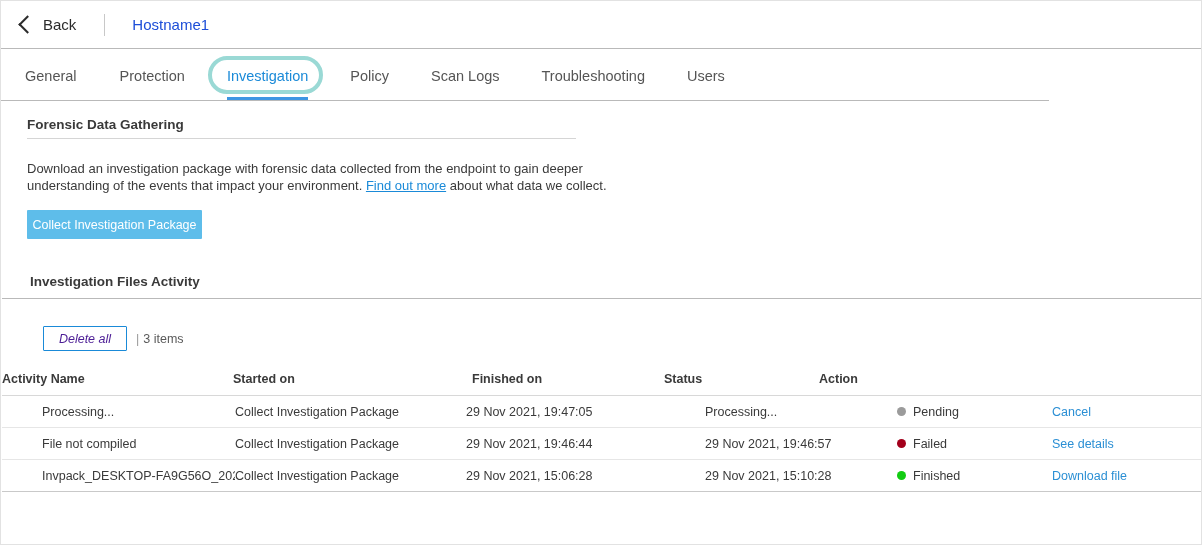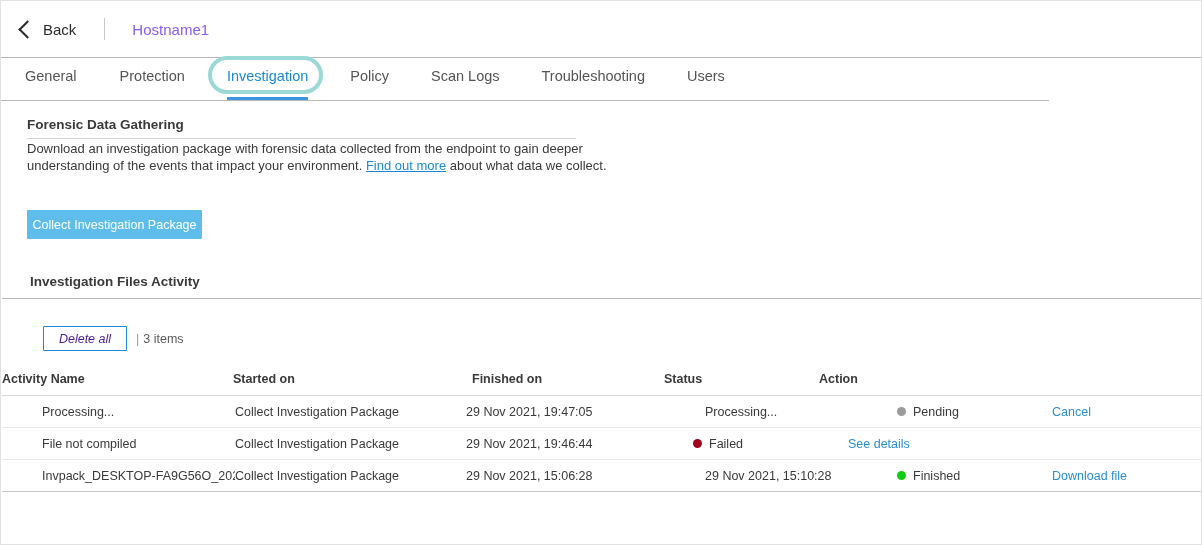--- a/index.html
+++ b/index.html
@@ -20,21 +20,21 @@
     box-sizing: border-box;
     border: 1px solid #e2e2e2;
     overflow: hidden;
   }
 
   
   .topbar {
     position: absolute;
     left: 0; top: 0;
     width: 1200px;
-    height: 57px;
+    height: 48px;
     border-bottom: 1px solid #b9b9b9;
     box-sizing: border-box;
     display: flex;
     align-items: center;
   }
   .back-group {
     display: flex;
     align-items: center;
     margin-left: 20px;
     cursor: pointer;
@@ -55,21 +55,21 @@
     color: #2b2b2b;
   }
   .vdiv {
     width: 1px;
     height: 22px;
     background: #c8c8c8;
     margin: 0 27px 0 28px;
   }
   .hostname {
     font-size: 15px;
-    color: #8b5cf6;
+    color: #1d4ed8;
   }
 
   
   .tabbar {
     position: absolute;
     left: 0; top: 51px;
     width: 1048px;
     height: 49px;
     border-bottom: 1px solid #b9b9b9;
     box-sizing: border-box;
@@ -121,21 +121,21 @@
   }
   .sec1-title { position: absolute; left: 26px; top: 116px; }
   .sec1-rule {
     position: absolute;
     left: 26px; top: 137px;
     width: 549px; height: 1px;
     background: #d5d5d5;
   }
   .desc {
     position: absolute;
-    left: 26px; top: 140px;
+    left: 26px; top: 160px;
     width: 580px;
     font-size: 13px;
     line-height: 16.5px;
     color: #3a3a3a;
   }
   .desc a {
     color: #1a8ad8;
     text-decoration: underline;
   }
   .collect-btn {
@@ -328,20 +328,21 @@
         <span class="dot" style="background: rgb(155, 155, 155);"></span>
         <span>Pending</span>
       </div>
       <div class="cell c-action link">Cancel</div>
     </div>
 
     <div class="trow">
       <div class="cell c-file">File not compiled</div>
       <div class="cell c-act">Collect Investigation Package</div>
       <div class="cell c-start">29 Nov 2021, 19:46:44</div>
+      <div class="cell c-finish">29 Nov 2021, 19:46:57</div>
       <div class="cell c-status">
         <span class="dot" style="background: rgb(163, 0, 28);"></span>
         <span>Failed</span>
       </div>
       <div class="cell c-action link">See details</div>
     </div>
 
     <div class="trow last">
       <div class="cell c-file">Invpack_DESKTOP-FA9G56O_2021-11-</div>
       <div class="cell c-act">Collect Investigation Package</div>

